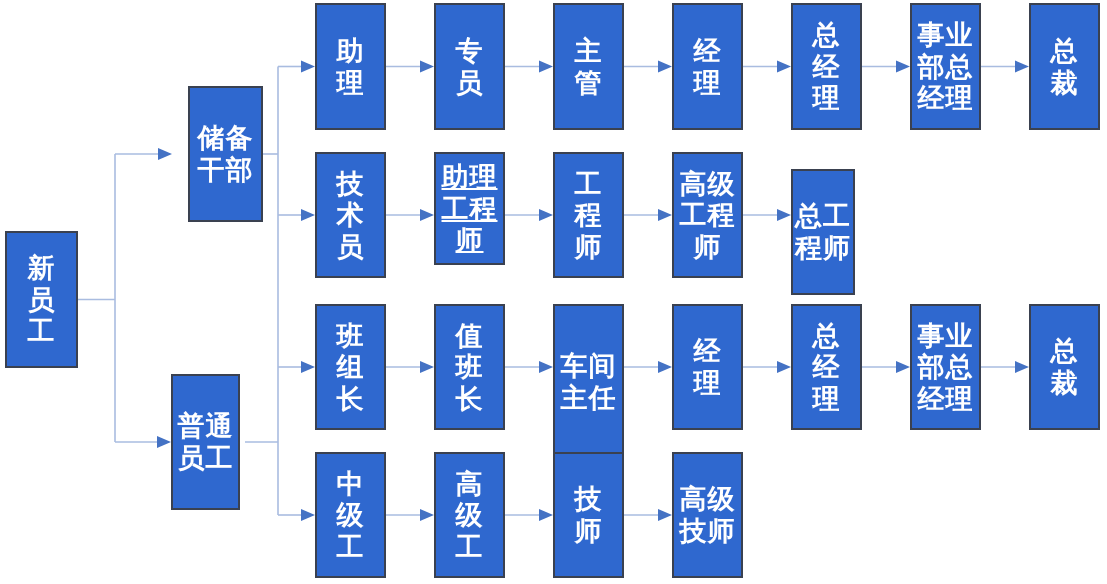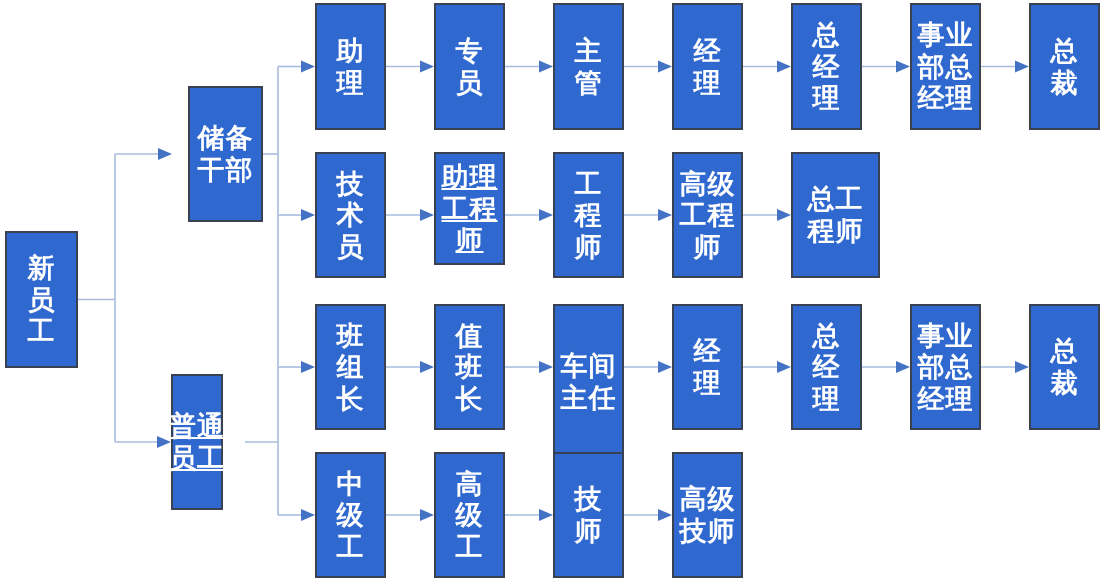--- a/index.html
+++ b/index.html
@@ -97,21 +97,21 @@
     </svg>
 <div class="node" style="left: 5px; top: 231px; width: 73px; height: 137px;">
       <div class="ln">新</div>
       <div class="ln">员</div>
       <div class="ln">工</div>
     </div>
     <div class="node" style="left: 172px; top: 86px; width: 75px; height: 136px; margin-left: 16px;">
       <div class="ln">储备</div>
       <div class="ln">干部</div>
     </div>
-    <div class="node" style="left: 171px; top: 374px; width: 52px; height: 136px; text-decoration: underline;">
+    <div class="node" style="left: 171px; top: 374px; width: 69px; height: 136px;">
       <div class="ln">普通</div>
       <div class="ln">员工</div>
     </div>
     <div class="node" style="left: 315px; top: 3px; width: 71px; height: 127px;">
       <div class="ln">助</div>
       <div class="ln">理</div>
     </div>
     <div class="node" style="left: 434px; top: 3px; width: 71px; height: 127px;">
       <div class="ln">专</div>
       <div class="ln">员</div>
@@ -151,21 +151,21 @@
     <div class="node" style="left: 553px; top: 152px; width: 71px; height: 126px;">
       <div class="ln">工</div>
       <div class="ln">程</div>
       <div class="ln">师</div>
     </div>
     <div class="node" style="left: 672px; top: 152px; width: 71px; height: 126px;">
       <div class="ln">高级</div>
       <div class="ln">工程</div>
       <div class="ln">师</div>
     </div>
-    <div class="node" style="left: 791px; top: 152px; width: 89px; height: 126px;">
+    <div class="node" style="left: 791px; top: 169px; width: 64px; height: 126px;">
       <div class="ln">总工</div>
       <div class="ln">程师</div>
     </div>
     <div class="node" style="left: 315px; top: 304px; width: 71px; height: 126px;">
       <div class="ln">班</div>
       <div class="ln">组</div>
       <div class="ln">长</div>
     </div>
     <div class="node" style="left: 434px; top: 304px; width: 71px; height: 126px;">
       <div class="ln">值</div>

